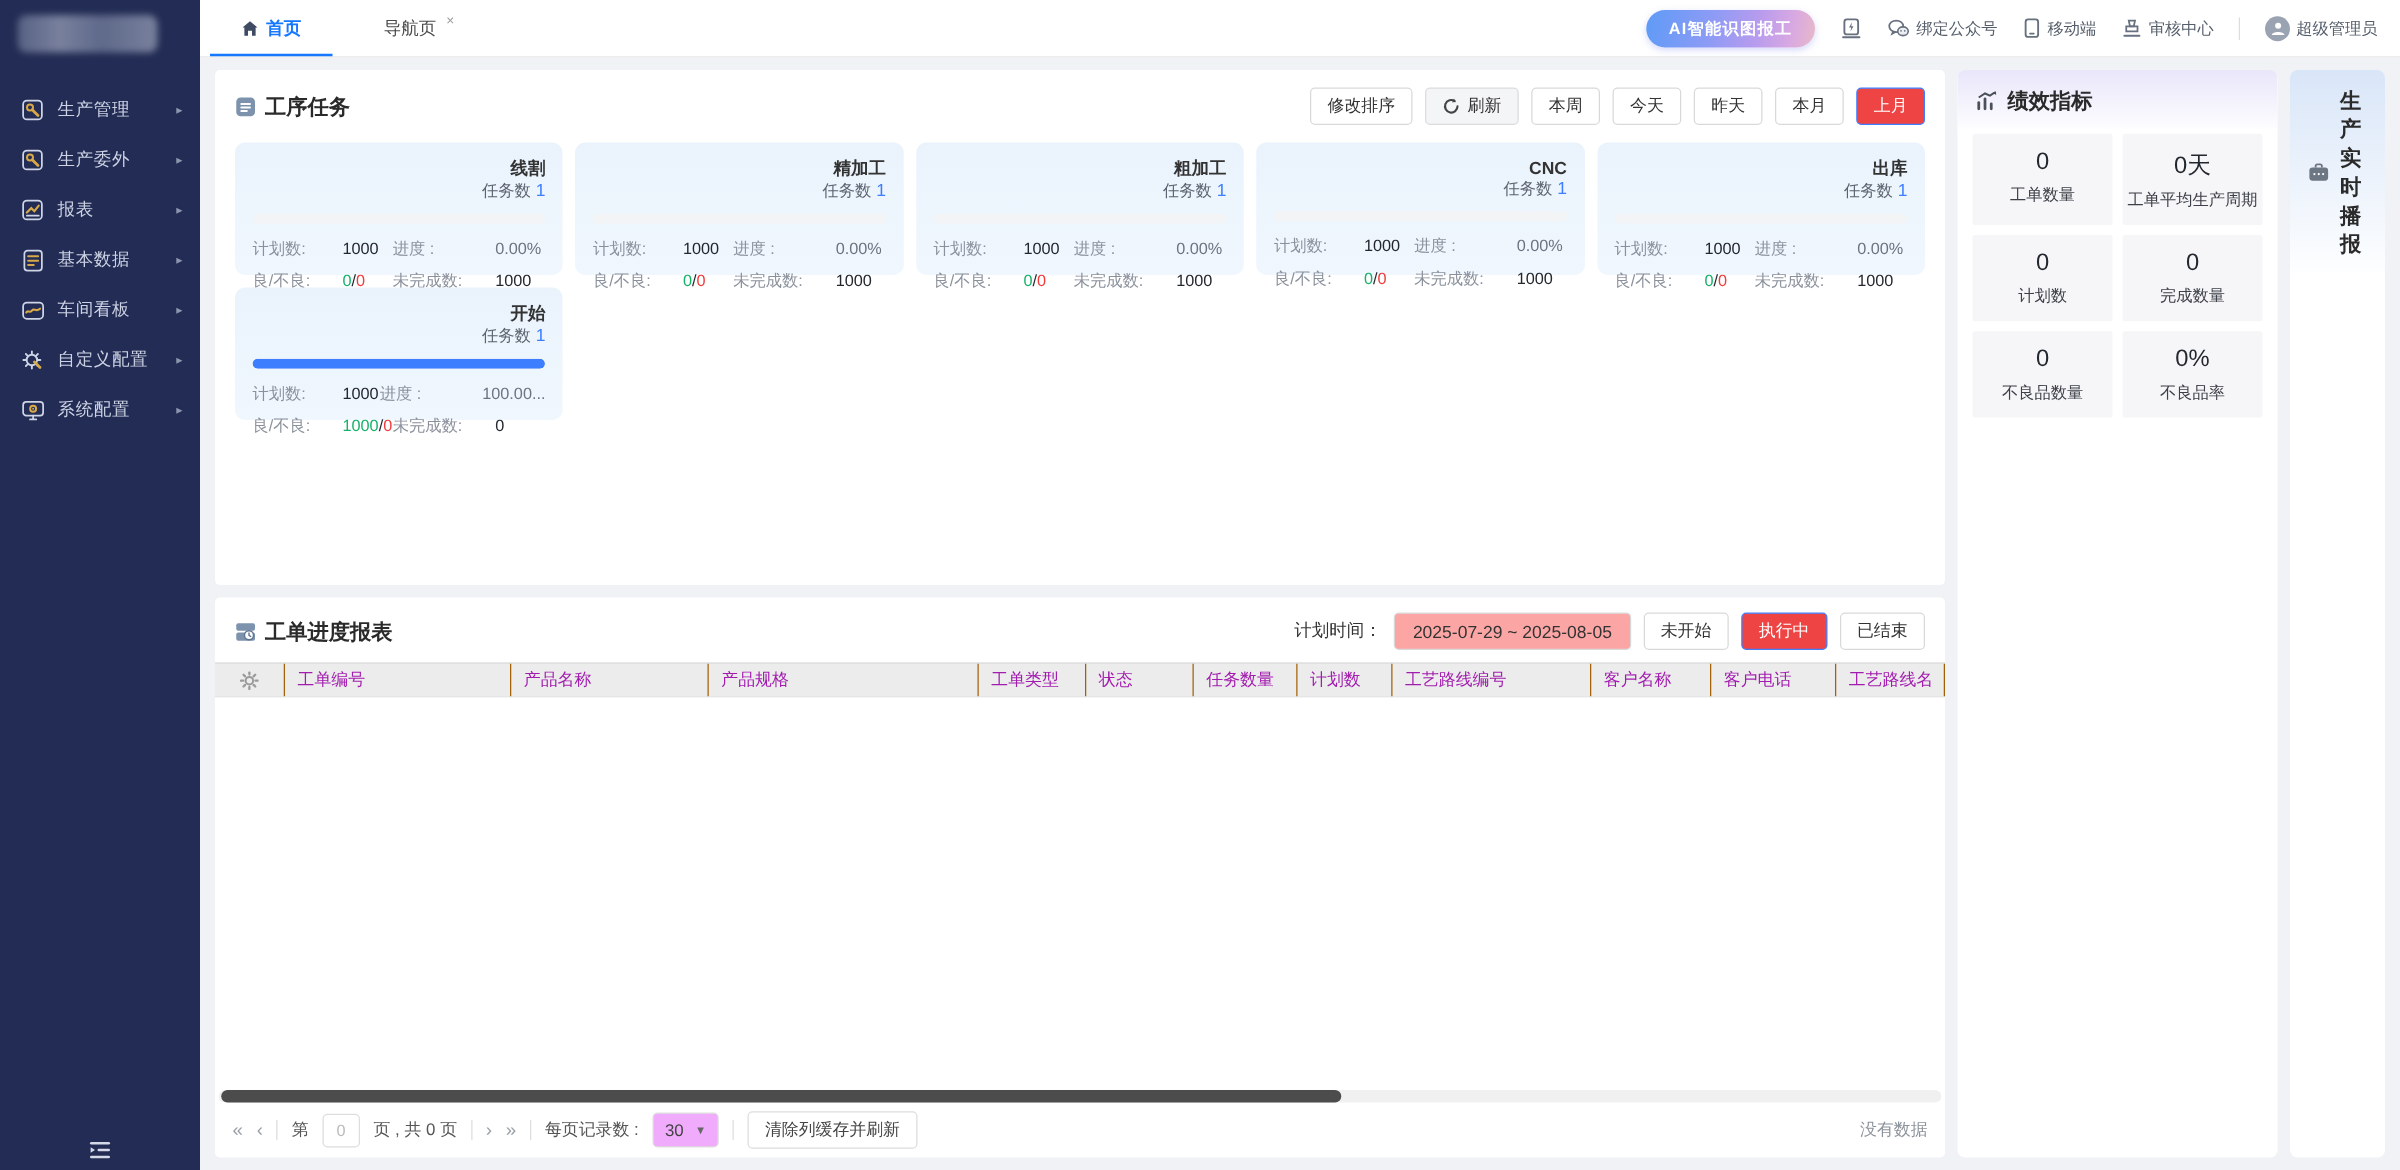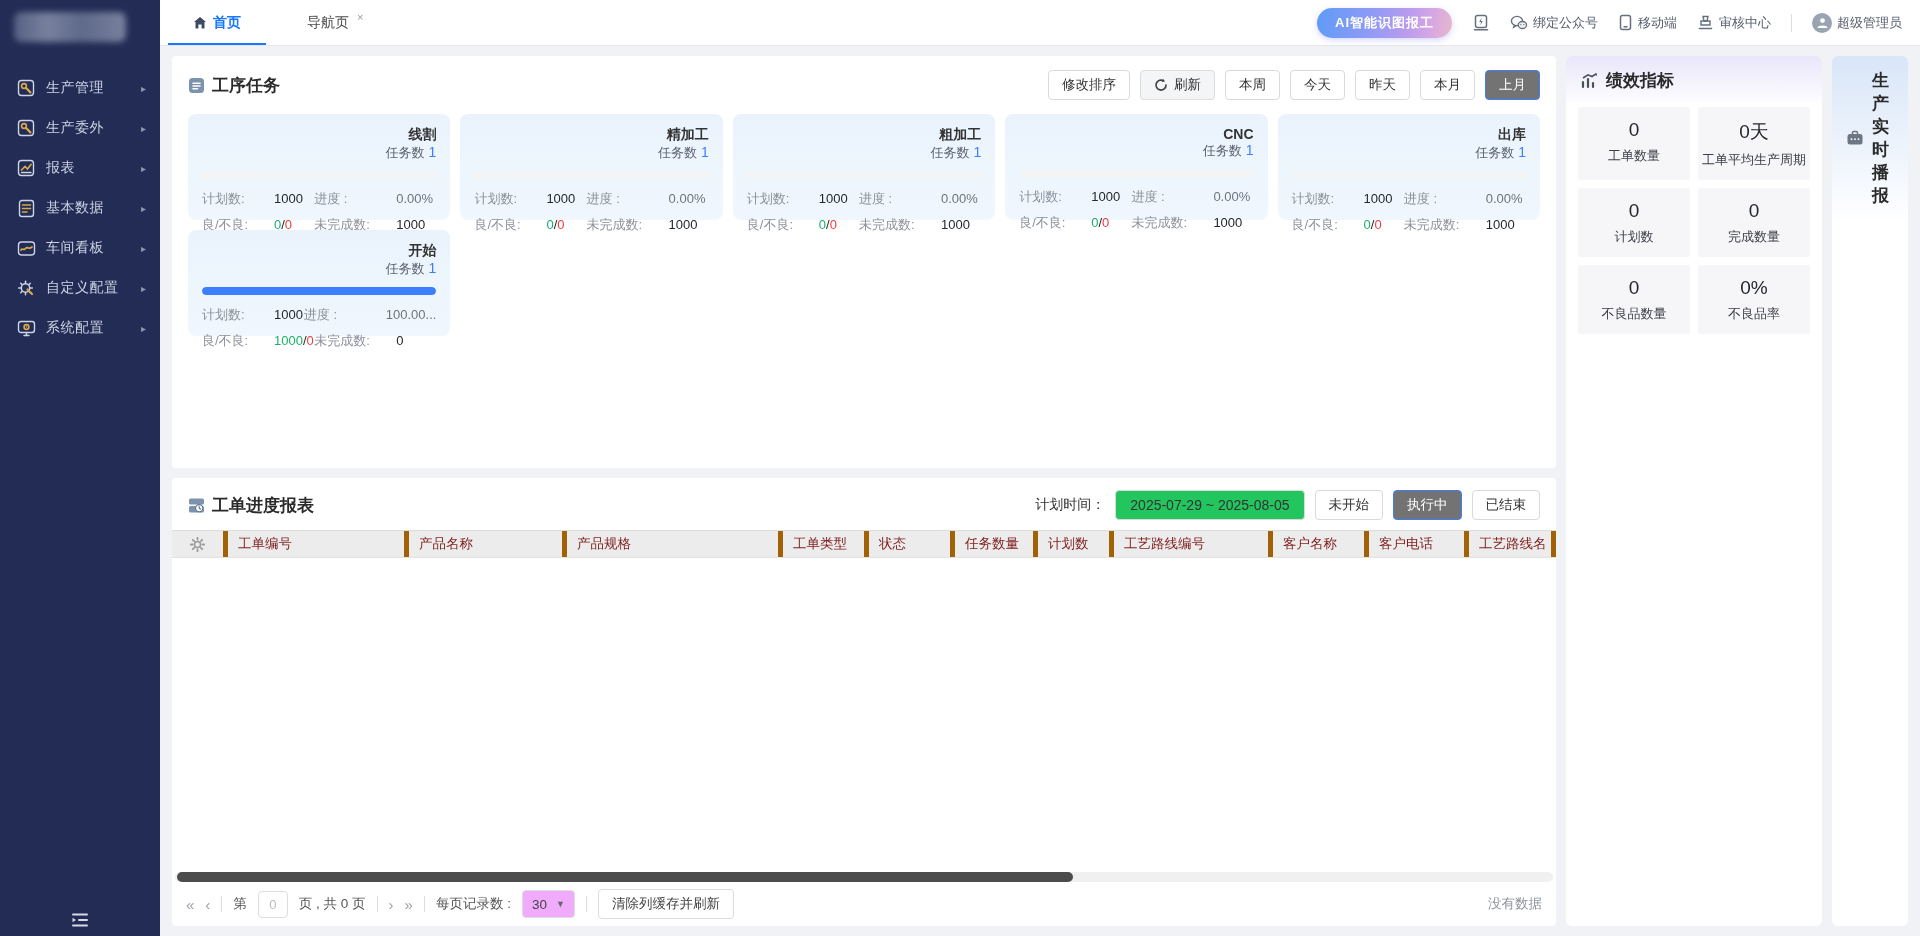--- a/index.html
+++ b/index.html
@@ -34,21 +34,21 @@
   .main { position:absolute; left:160px; top:46px; right:0; bottom:0; padding:10px 12px; display:grid; grid-template-columns:1fr 342px; grid-template-rows:412px 1fr; gap:10px; }
   .panel { background:#fff; border-radius:4px; }
 
   
   .panel-tasks { grid-column:1; grid-row:1; padding:14px 16px; }
   .sec-head { display:flex; align-items:center; }
   .sec-title { display:flex; align-items:center; gap:7px; font-size:17px; font-weight:bold; color:#2a2a2a; }
   .tasks-toolbar { margin-left:auto; display:flex; gap:10px; }
   .btn { height:30px; padding:0 13px; border:1px solid #d9d9d9; border-radius:4px; background:#fff; font-size:13.5px; color:#333; display:flex; align-items:center; gap:6px; cursor:pointer; font-family:inherit; }
   .btn.grey { background:#f4f5f7; border-color:#dcdcdc; }
-  .btn.primary { background:#737373; border-color:#3d7eff; color:#fff; }
+  .btn.primary { background:#ef4444; border-color:#3d7eff; color:#fff; }
   .cards { margin-top:14px; display:grid; grid-template-columns:repeat(5,1fr); gap:10px; }
   .card { background:linear-gradient(180deg,#eaf3fc, #f0f7fe); border-radius:8px; padding:12px 14px 11px; height:106px; cursor:pointer; }
   .card-top { display:flex; align-items:flex-end;flex-direction:column; }
   .card-title { font-size:14px; font-weight:bold; color:#333; }
   .card-tasks { margin-left:auto; font-size:13px; color:#5c6370; }
   .card-tasks b { color:#3d7eff; font-weight:normal; font-size:14px; margin-left:4px; }
   .card-bar { height:8px; border-radius:4px; background:#f2f4f6; margin:9px 0 11px; overflow:hidden; }
   .card-bar-fill { height:100%; background:#3d7eff; border-radius:4px; width:0; }
   .card-row { display:grid; grid-template-columns:60px 1fr 70px 1fr; font-size:13px; color:#8b919c; margin-top:8px; align-items:baseline; }
   .card-row .v { padding-left:12px; color:#23272e; }
@@ -64,23 +64,23 @@
   .kpi-val { font-size:19px; color:#23272e; }
   .kpi-label { font-size:13px; color:#3d4048; margin-top:6px; }
   .panel-cast { flex:1; border-radius:6px; overflow:hidden; background:#fff; }
   .cast-head { padding:13px 14px 11px; background:linear-gradient(180deg,#d9e6f8,#fdfeff); display:flex; align-items:center; gap:8px; font-size:17px; font-weight:bold; color:#2a2a2a; }
 
   
   .panel-report { grid-column:1; grid-row:2; display:flex; flex-direction:column; overflow:hidden; }
   .report-head { display:flex; align-items:center; padding:12px 16px 10px; }
   .report-controls { margin-left:auto; display:flex; align-items:center; gap:10px; }
   .plan-label { font-size:14px; color:#333; }
-  .date-range { border:1px solid #d9d9d9; border-radius:4px; height:30px; display:flex; align-items:center; padding:0 14px; font-size:14px; color:#333; cursor:pointer; background:#22c55e; }
+  .date-range { border:1px solid #d9d9d9; border-radius:4px; height:30px; display:flex; align-items:center; padding:0 14px; font-size:14px; color:#333; cursor:pointer; background:#fca5a5; }
   .thead { display:flex; background:#ececec; border-top:1px solid #dcdcdc; border-bottom:1px solid #e2e2e2; height:28px; align-items:stretch; }
-  .th { display:flex; align-items:center; padding-left:10px; font-size:13.5px; color:#7f1d1d; border-right:5px solid #a16207; flex:none; overflow:hidden; white-space:nowrap; }
+  .th { display:flex; align-items:center; padding-left:10px; font-size:13.5px; color:#a21caf; border-right:1px solid #a16207; flex:none; overflow:hidden; white-space:nowrap; }
   .th.cfg { justify-content:center; padding-left:0; }
   .tbody { flex:1; background:#fff; }
   .hscroll { height:10px; margin:0 3px; background:#f0f0f0; border-radius:5px; position:relative; }
   .hscroll-thumb { position:absolute; left:2px; top:0; height:10px; width:65%; background:#4c4c4c; border-radius:5px; cursor:grab; }
   .pager { height:44px; display:flex; align-items:center; gap:11px; padding:0 14px; font-size:13.5px; color:#555; }
   .pg-nav { color:#9aa0a8; font-size:15px; cursor:pointer; }
   .pg-sep { width:1px; height:16px; background:#ddd; }
   .pg-input { width:30px; height:27px; border:1px solid #ddd; border-radius:4px; text-align:center; font-size:13px; color:#bbb; background:#fff; font-family:inherit; }
   .pg-select { height:28px; border:1px solid #ddd; border-radius:4px; display:flex; align-items:center; gap:9px; padding:0 9px; cursor:pointer; background:#f0abfc; color:#444; }
   .pg-select .caret { font-size:9px; color:#666; }

